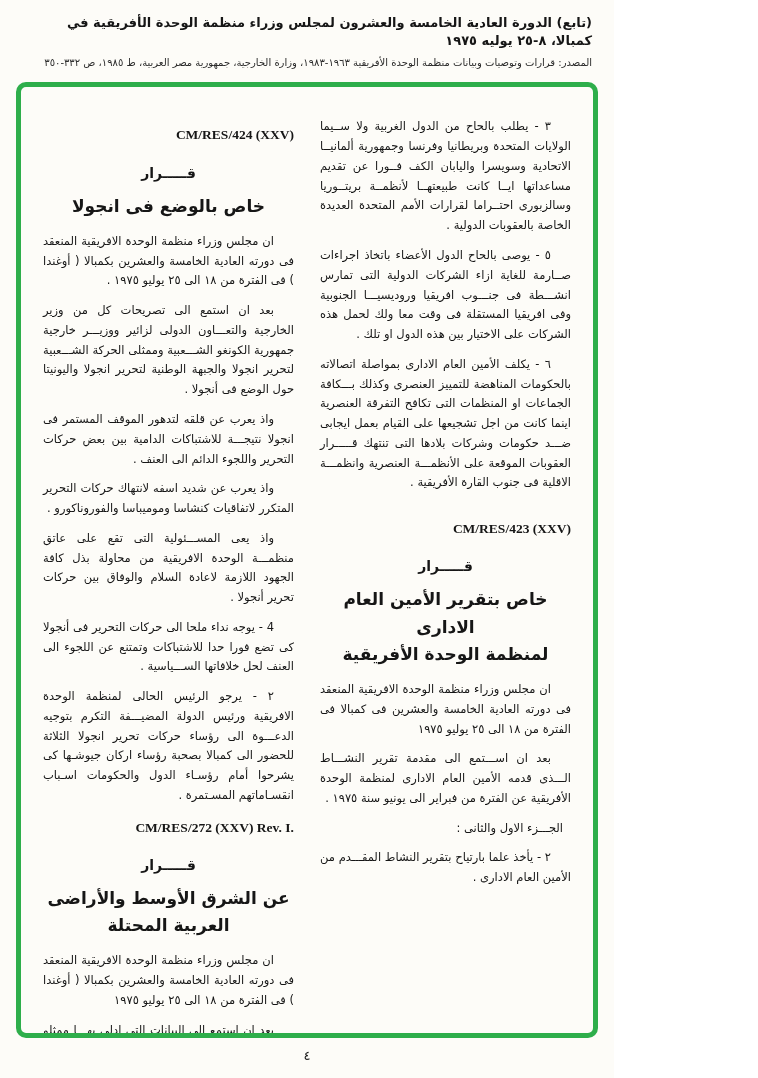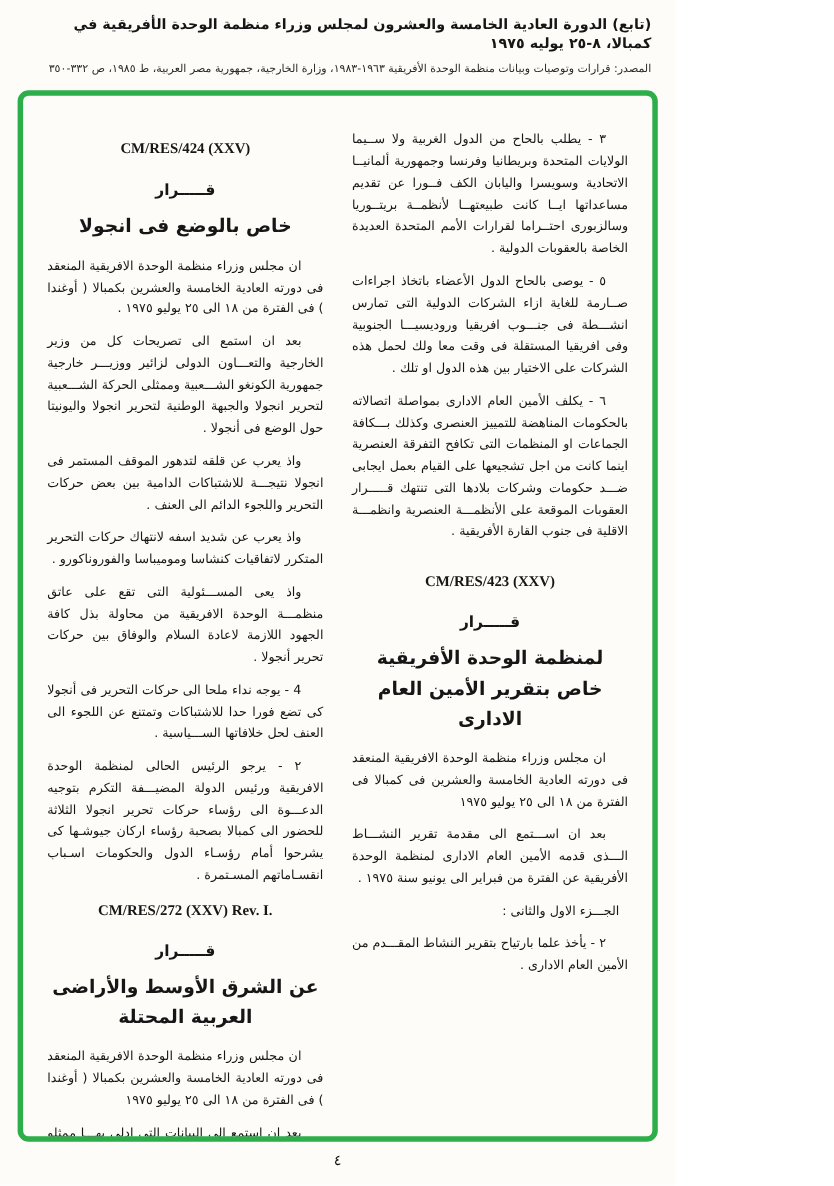--- a/index.html
+++ b/index.html
@@ -42,21 +42,21 @@
     height:100%;
   }
   .column {
     flex:1 1 0;
     font-size:11.5px;
     line-height:1.72;
     text-align:justify;
   }
   .body-par { text-indent:20px; margin-bottom:10px; }
   .res-code {
-    direction:ltr; text-align:center;
+    direction:ltr; text-align:right;
     font-family:"Liberation Serif", serif;
     font-weight:bold; font-size:13.5px;
     margin:6px 0 14px 0;
   }
   .res-title {
     text-align:center; font-weight:bold; font-size:14px;
     margin:2px 0 8px 0; letter-spacing:1px;
   }
   .res-subtitle {
     text-align:center; font-weight:bold; font-size:17px;
@@ -85,22 +85,22 @@
       <div class="column">
         <p class="body-par">٣ - يطلب بالحاح من الدول الغربية ولا ســيما الولايات المتحدة وبريطانيا وفرنسا وجمهورية ألمانيــا الاتحادية وسويسرا واليابان الكف فــورا عن تقديم مساعداتها ايــا كانت طبيعتهــا لأنظمــة بريتــوريا وسالزبورى احتــراما لقرارات الأمم المتحدة العديدة الخاصة بالعقوبات الدولية .</p>
         <p class="body-par">٥ - يوصى بالحاح الدول الأعضاء باتخاذ اجراءات صــارمة للغاية ازاء الشركات الدولية التى تمارس انشـــطة فى جنـــوب افريقيا وروديسيـــا الجنوبية وفى افريقيا المستقلة فى وقت معا ولك لحمل هذه الشركات على الاختيار بين هذه الدول او تلك .</p>
         <p class="body-par">٦ - يكلف الأمين العام الادارى بمواصلة اتصالاته بالحكومات المناهضة للتمييز العنصرى وكذلك بـــكافة الجماعات او المنظمات التى تكافح التفرقة العنصرية اينما كانت من اجل تشجيعها على القيام بعمل ايجابى ضـــد حكومات وشركات بلادها التى تنتهك قـــــرار العقوبات الموقعة على الأنظمـــة العنصرية وانظمـــة الاقلية فى جنوب القارة الأفريقية .</p>
 
         <div class="spacer-sm"></div>
 
         <div class="res-code">CM/RES/423  (XXV)</div>
         <div class="res-title">قـــــرار</div>
         <div class="res-subtitle">
+          <div>خاص بتقرير الأمين العام الادارى</div>
           <div>لمنظمة الوحدة الأفريقية</div>
-          <div>خاص بتقرير الأمين العام الادارى</div>
         </div>
         <p class="body-par">ان مجلس وزراء منظمة الوحدة الافريقية المنعقد فى دورته العادية الخامسة والعشرين فى كمبالا فى الفترة من ١٨ الى ٢٥ يوليو ١٩٧٥</p>
         <p class="body-par">بعد ان اســـتمع الى مقدمة تقرير النشـــاط الـــذى قدمه الأمين العام الادارى لمنظمة الوحدة الأفريقية عن الفترة من فبراير الى يونيو سنة ١٩٧٥ .</p>
         <p class="section-label">الجـــزء الاول والثانى :</p>
         <p class="body-par">٢ - يأخذ علما بارتياح بتقرير النشاط المقـــدم من الأمين العام الادارى .</p>
       </div>
 
       <div class="column">
         <div class="res-code">CM/RES/424  (XXV)</div>
         <div class="res-title">قـــــرار</div>

